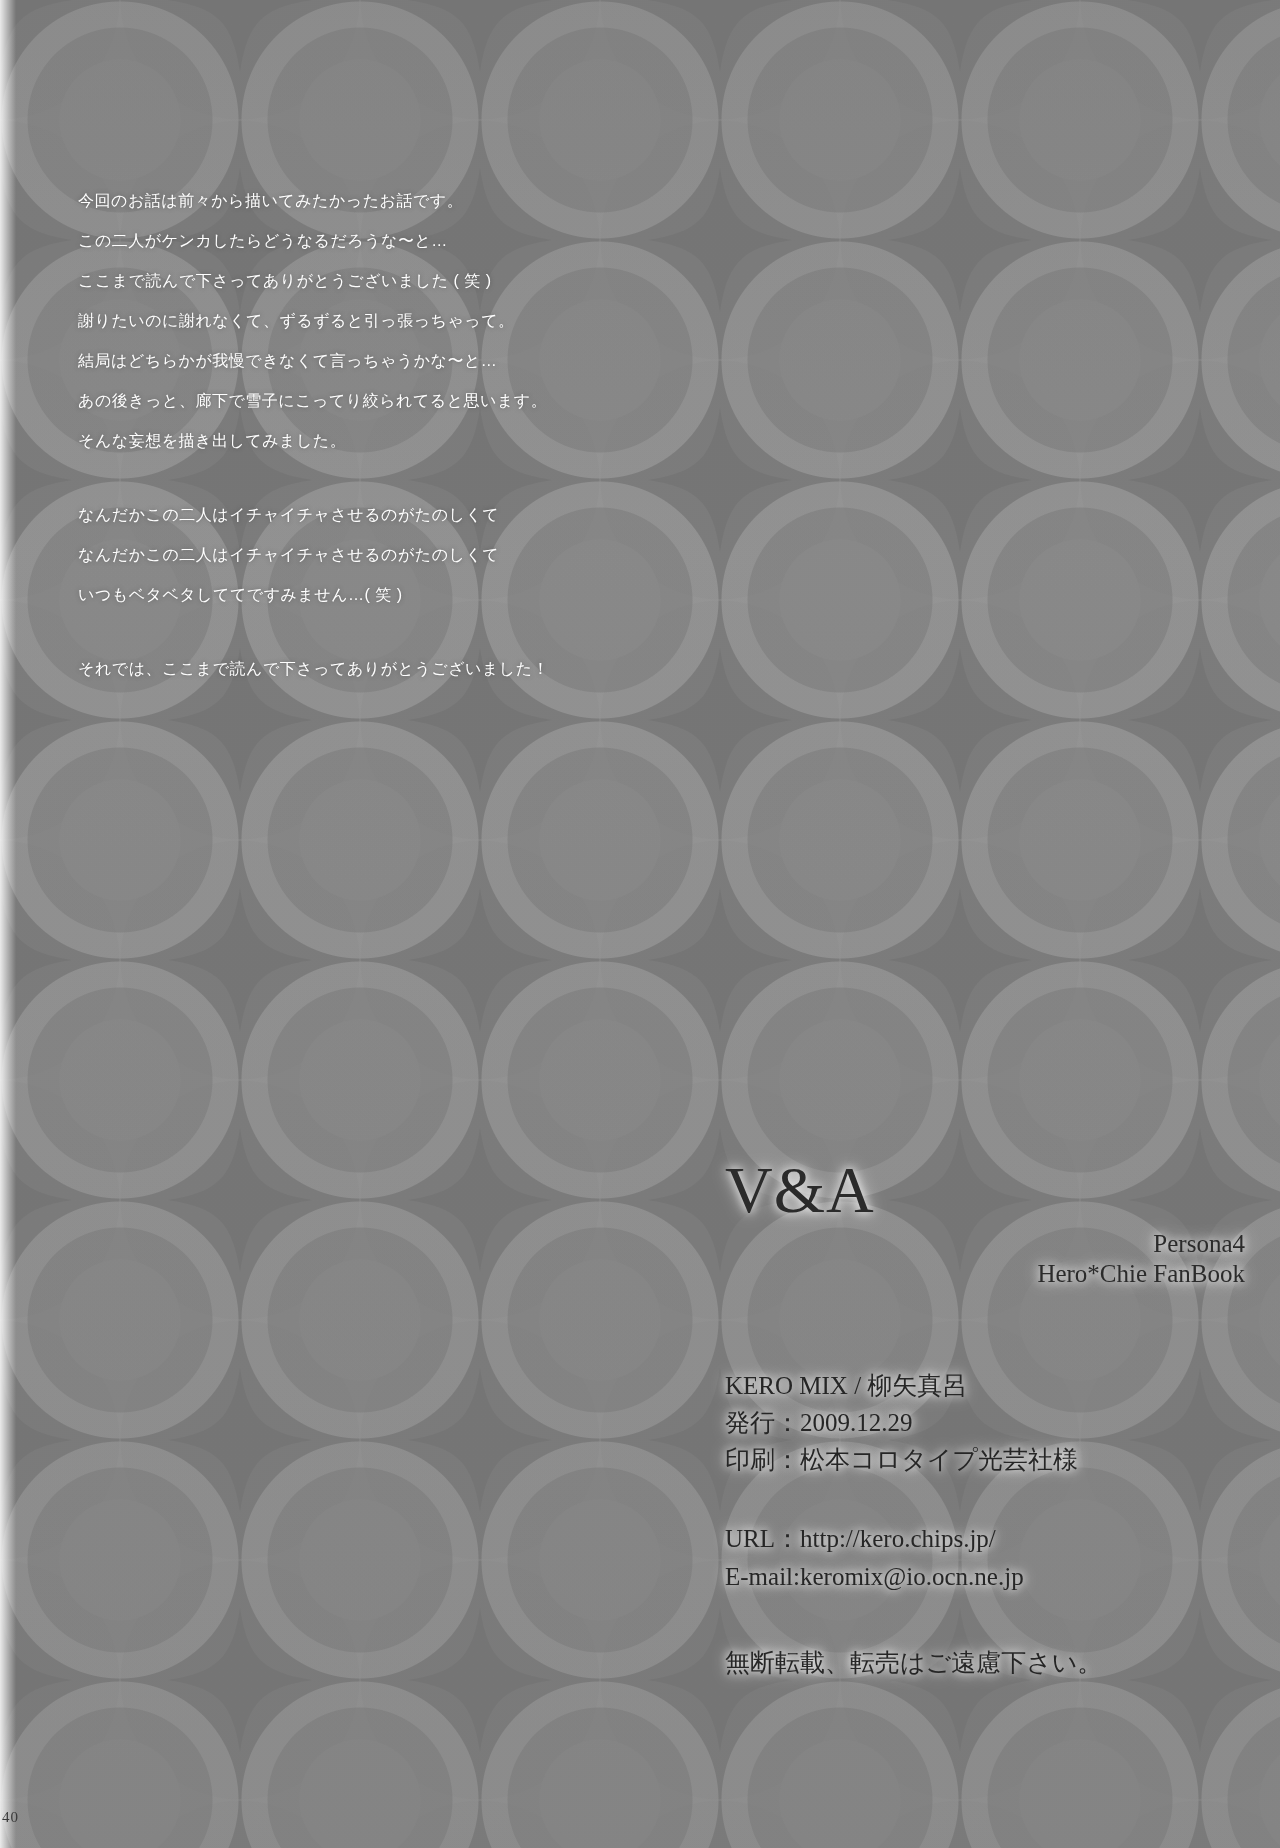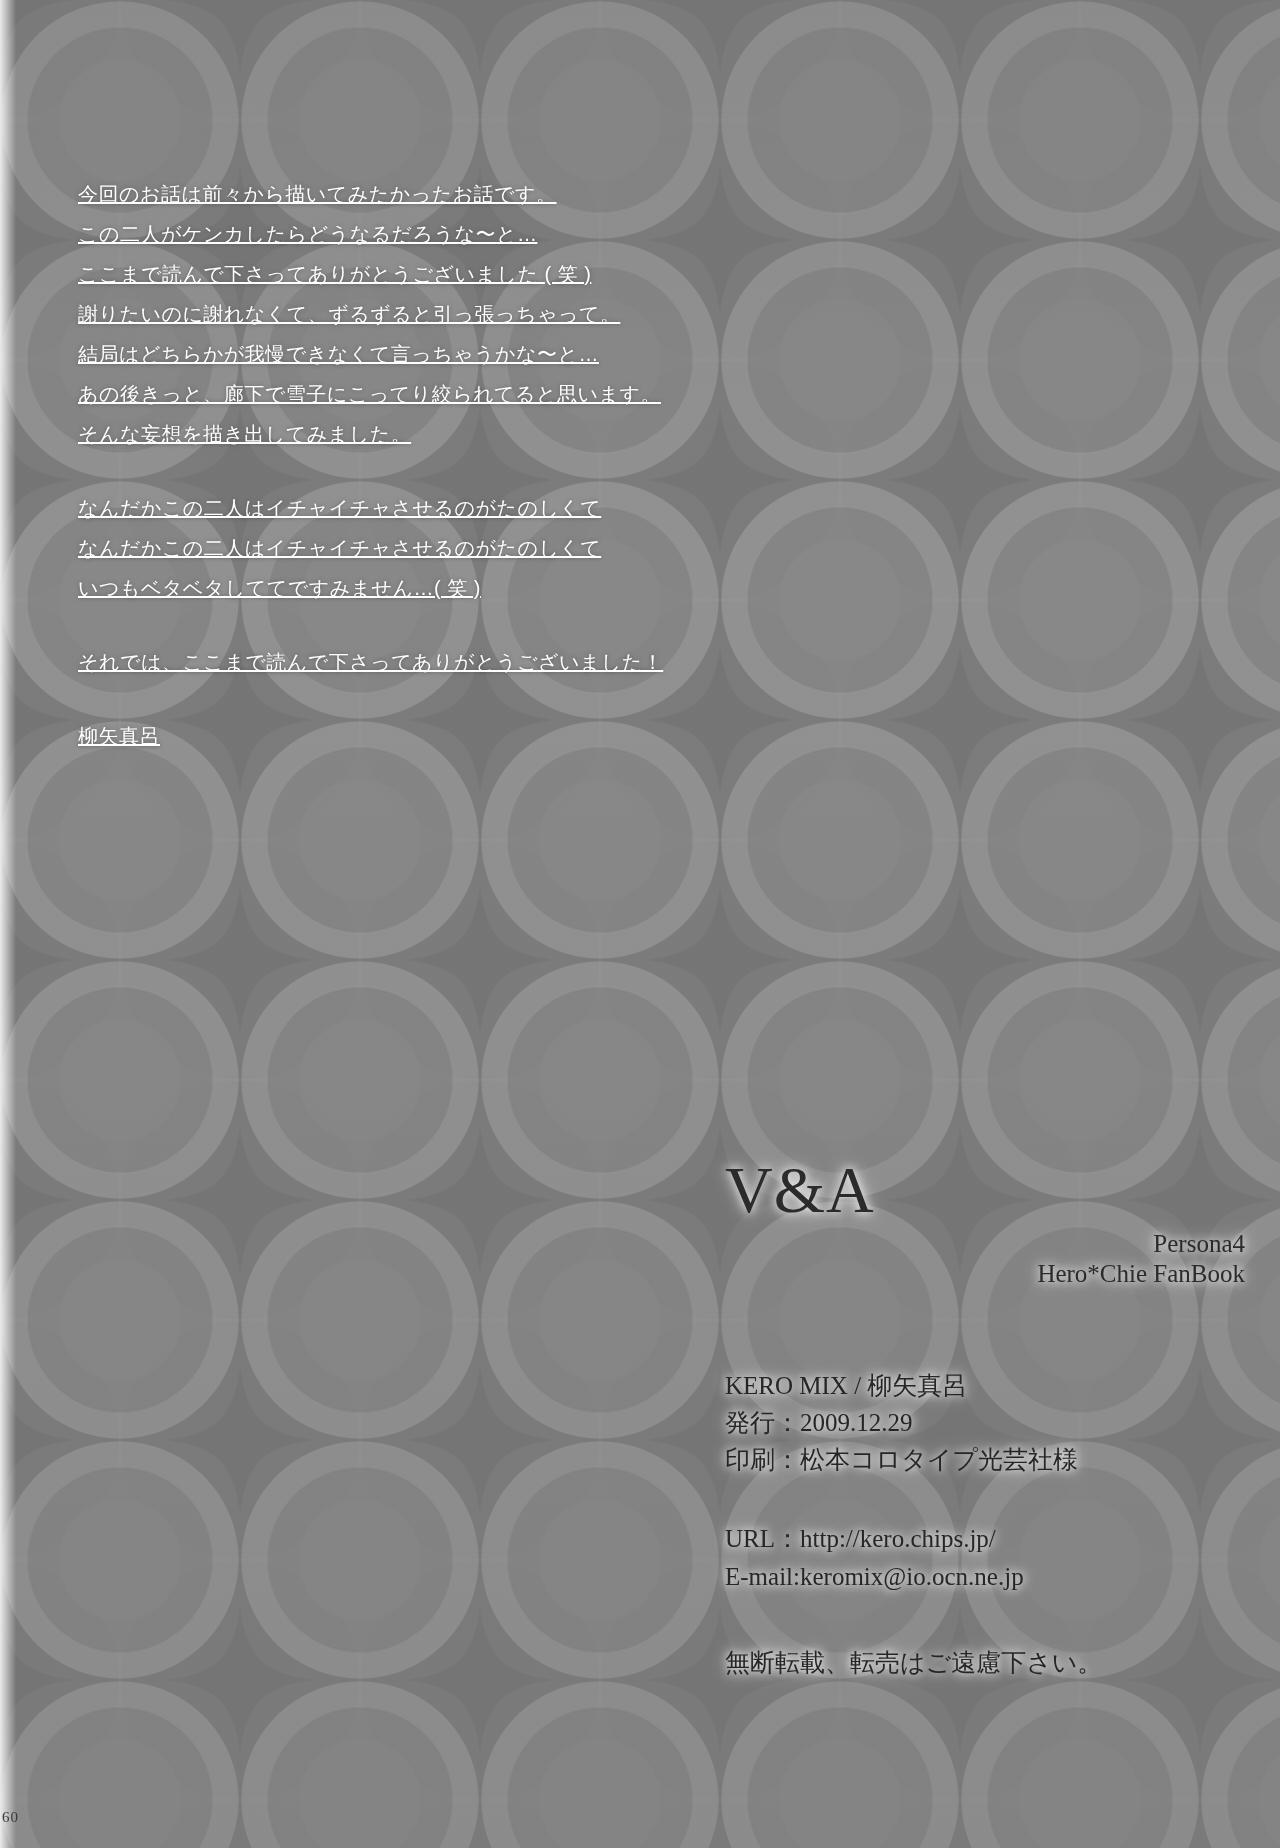--- a/index.html
+++ b/index.html
@@ -64,28 +64,27 @@
     position: absolute;
     inset: 0;
     background: linear-gradient(to bottom, rgba(120,120,120,0.25), rgba(140,140,140,0.05) 30%, rgba(120,120,120,0.25));
     pointer-events: none;
   }
 
   
   .afterword {
     position: absolute;
     left: 78px;
-    top: 174px;
+    top: 181px;
     width: 760px;
     color: #ffffff;
-    font-size: 20px;
+    font-size: 16px;
     line-height: 40px;
     letter-spacing: 0.5px;
     text-shadow: 0 0 4px rgba(60,60,60,0.55);
-    text-decoration: underline;
   }
   .afterword p { margin: 0 0 0 0; }
   .afterword .para { margin-bottom: 34px; }
   .afterword .sig { margin-top: 20px; }
 
   
   .colophon {
     position: absolute;
     left: 725px;
     top: 1155px;
@@ -440,21 +439,20 @@
       <p>そんな妄想を描き出してみました。</p>
     </div>
     <div class="para">
       <p>なんだかこの二人はイチャイチャさせるのがたのしくて</p>
       <p>なんだかこの二人はイチャイチャさせるのがたのしくて</p>
       <p>いつもベタベタしててですみません…( 笑 )</p>
     </div>
     <div class="para">
       <p>それでは、ここまで読んで下さってありがとうございました！</p>
     </div>
-    <div class="sig">柳矢真呂</div>
   </div>
 
   <div class="colophon">
     <div class="title-big">V&amp;A</div>
     <div class="title-sub">
       <div>Persona4</div>
       <div>Hero*Chie FanBook</div>
     </div>
 
     <div class="credits">
@@ -465,14 +463,14 @@
 
     <div class="contact">
       <div>URL：http://kero.chips.jp/</div>
       <div>E-mail:keromix@io.ocn.ne.jp</div>
     </div>
 
     <div class="notice">無断転載、転売はご遠慮下さい。</div>
   </div>
 
   <div class="edge-left"></div>
-  <div class="page-number">60</div>
+  <div class="page-number">40</div>
 </div>
 
 </body></html>

